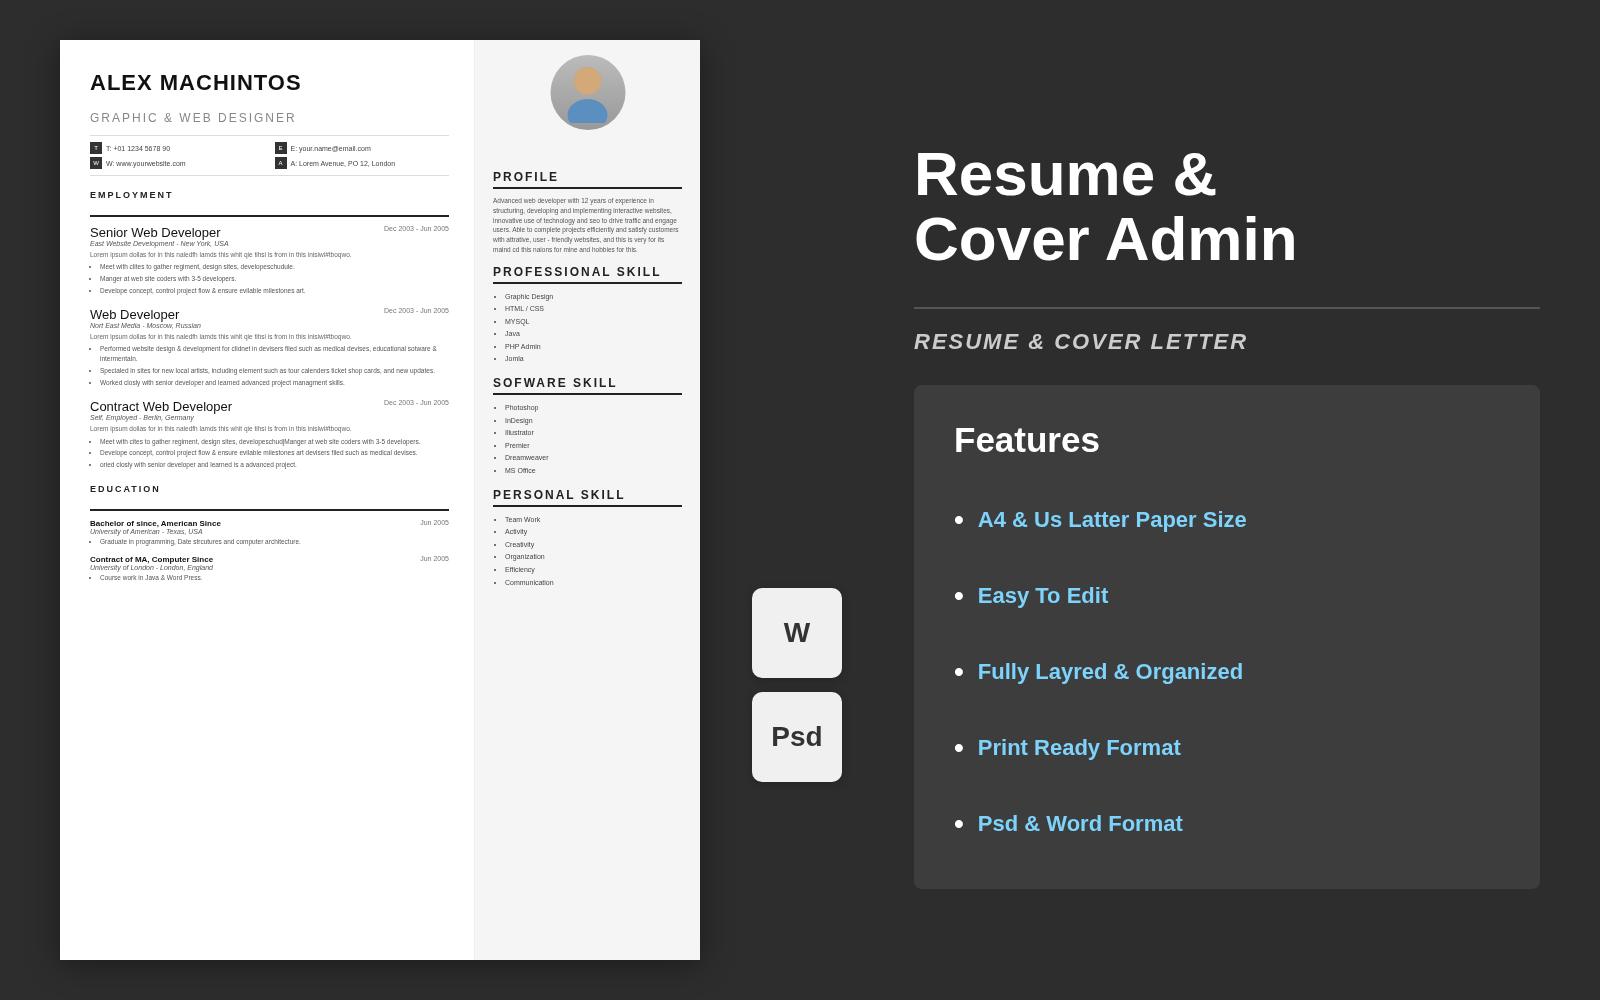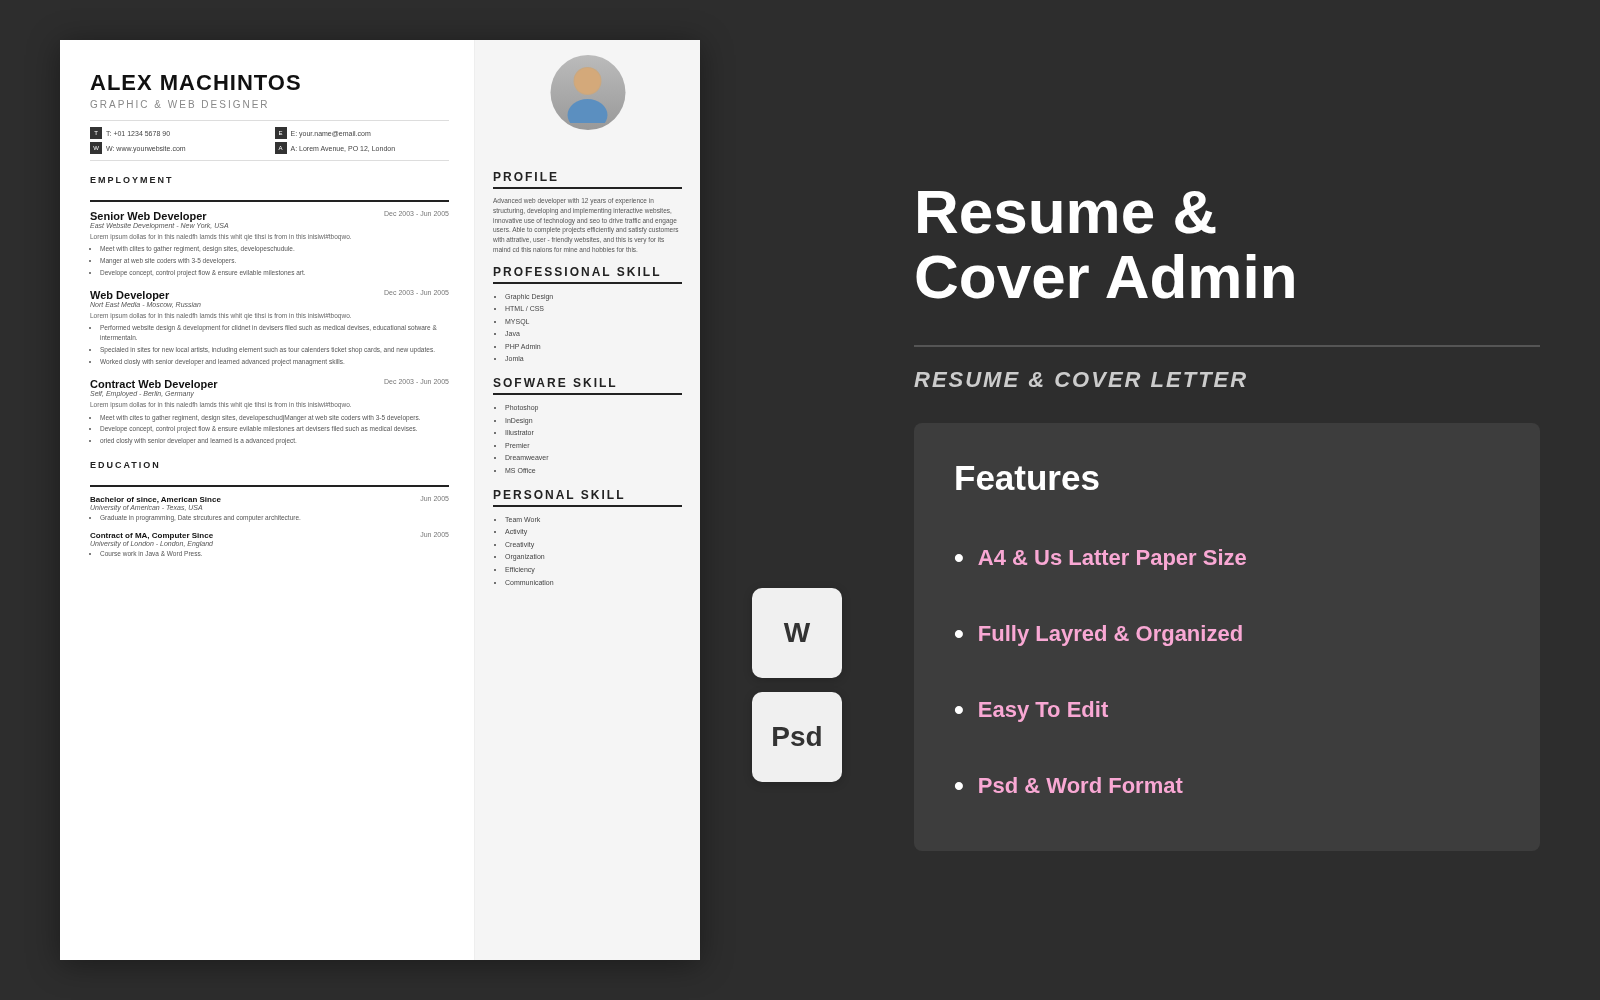--- a/index.html
+++ b/index.html
@@ -46,25 +46,25 @@
 
     .resume-name {
       font-size: 22px;
       font-weight: 900;
       letter-spacing: 1px;
       color: #111;
       text-transform: uppercase;
     }
 
     .resume-title {
-      font-size: 10px;
+      font-size: 12px;
       letter-spacing: 2px;
       color: #888;
       text-transform: uppercase;
-      margin-top: 3px;
+      margin-top: 15px;
     }
 
     .resume-contact {
       display: grid;
       grid-template-columns: 1fr 1fr;
       gap: 3px 10px;
       margin: 10px 0;
       border-top: 1px solid #ddd;
       border-bottom: 1px solid #ddd;
       padding: 6px 0;
@@ -100,22 +100,22 @@
       border-bottom: 2px solid #222;
       padding-bottom: 15px;
       margin: 14px 0 8px 0;
     }
 
     .job-entry {
       margin-bottom: 12px;
     }
 
     .job-title {
-      font-size: 11px;
-      font-weight: 700;
+      font-size: 13px;
+      font-weight: 400;
       color: #111;
     }
 
     .job-company {
       font-size: 7px;
       font-style: italic;
       color: #555;
     }
 
     .job-date {
@@ -222,21 +222,21 @@
     }
 
     .features-list {
       list-style: none;
       padding: 0;
     }
 
     .features-list li {
       font-size: 22px;
       font-weight: 700;
-      color: #f9a8d4;
+      color: #7dd3fc;
       margin-bottom: 14px;
       display: flex;
       align-items: center;
       gap: 14px;
       margin-top: 44px;
     }
 
     .features-list li::before {
       content: "•";
       font-size: 28px;
@@ -420,19 +420,20 @@
     </div>
 
     <div class="divider-line"></div>
 
     <div class="subtitle-label">RESUME &amp; COVER LETTER</div>
 
     <div class="features-box">
       <div class="features-heading">Features</div>
       <ul class="features-list">
         <li>A4 &amp; Us Latter Paper Size</li>
+        <li>Easy To Edit</li>
         <li>Fully Layred &amp; Organized</li>
-        <li>Easy To Edit</li>
+        <li>Print Ready Format</li>
         <li>Psd &amp; Word Format</li>
       </ul>
     </div>
   </div>
 </div>
 
 </body></html>

